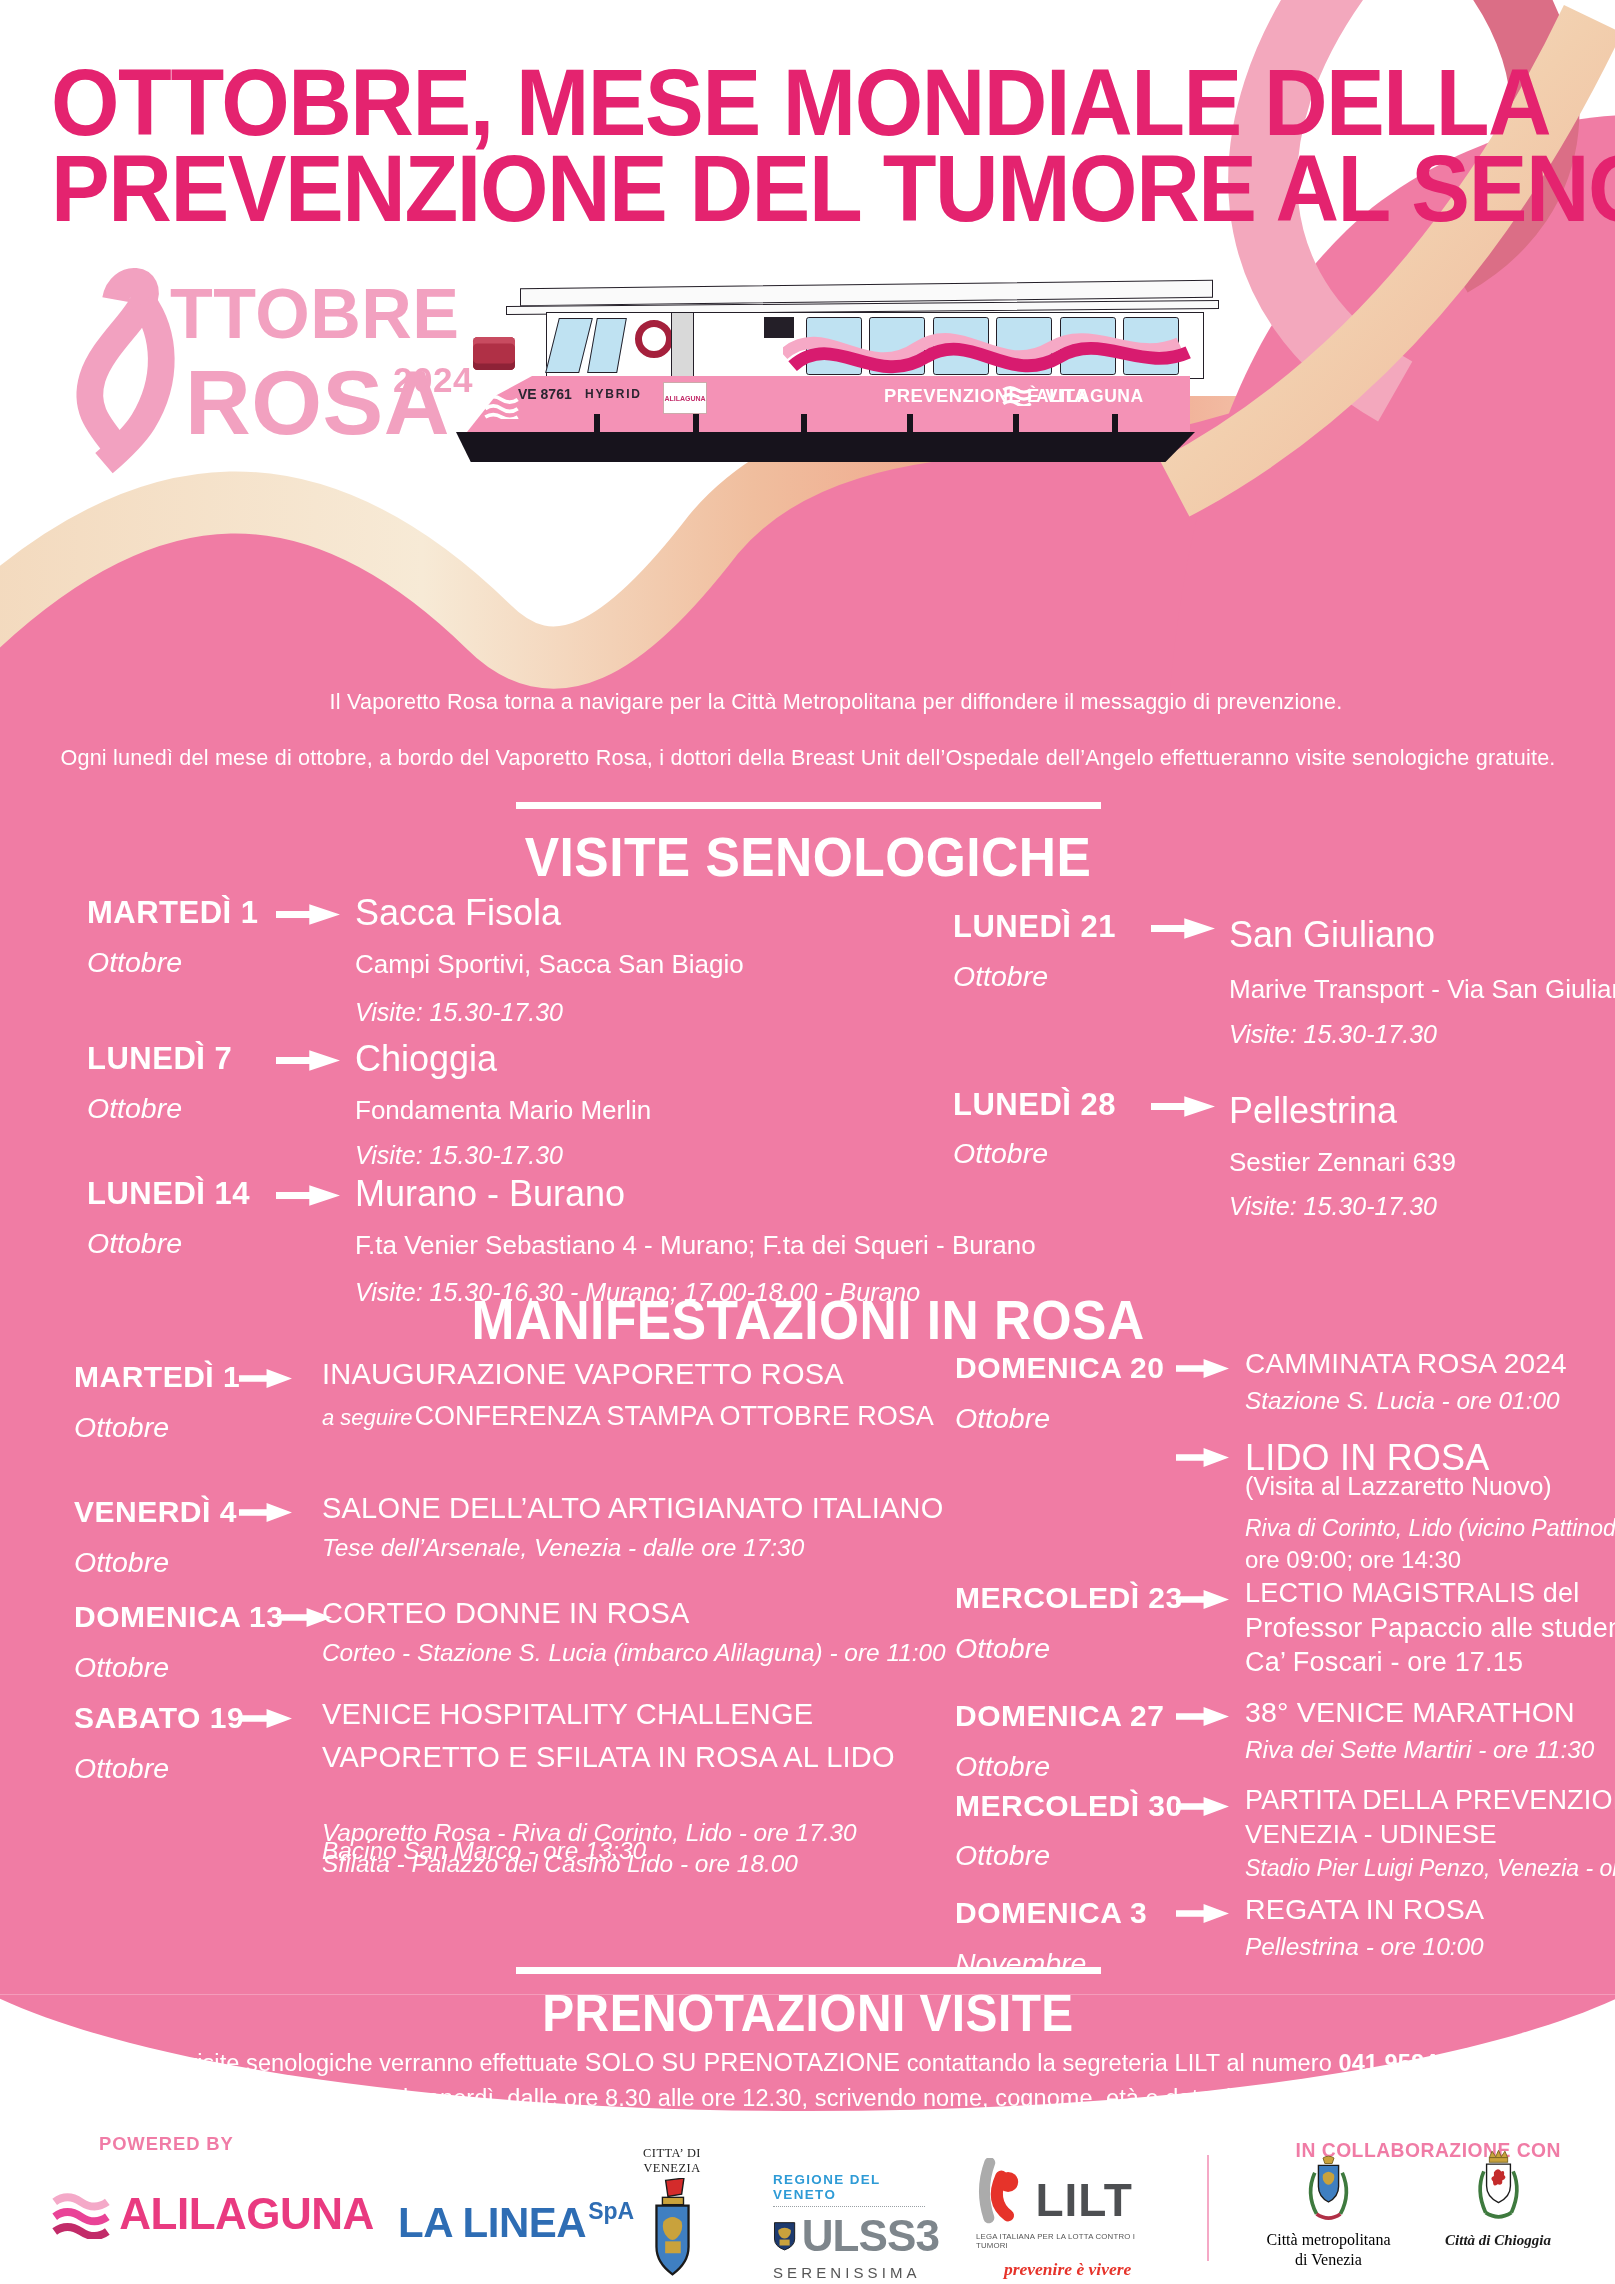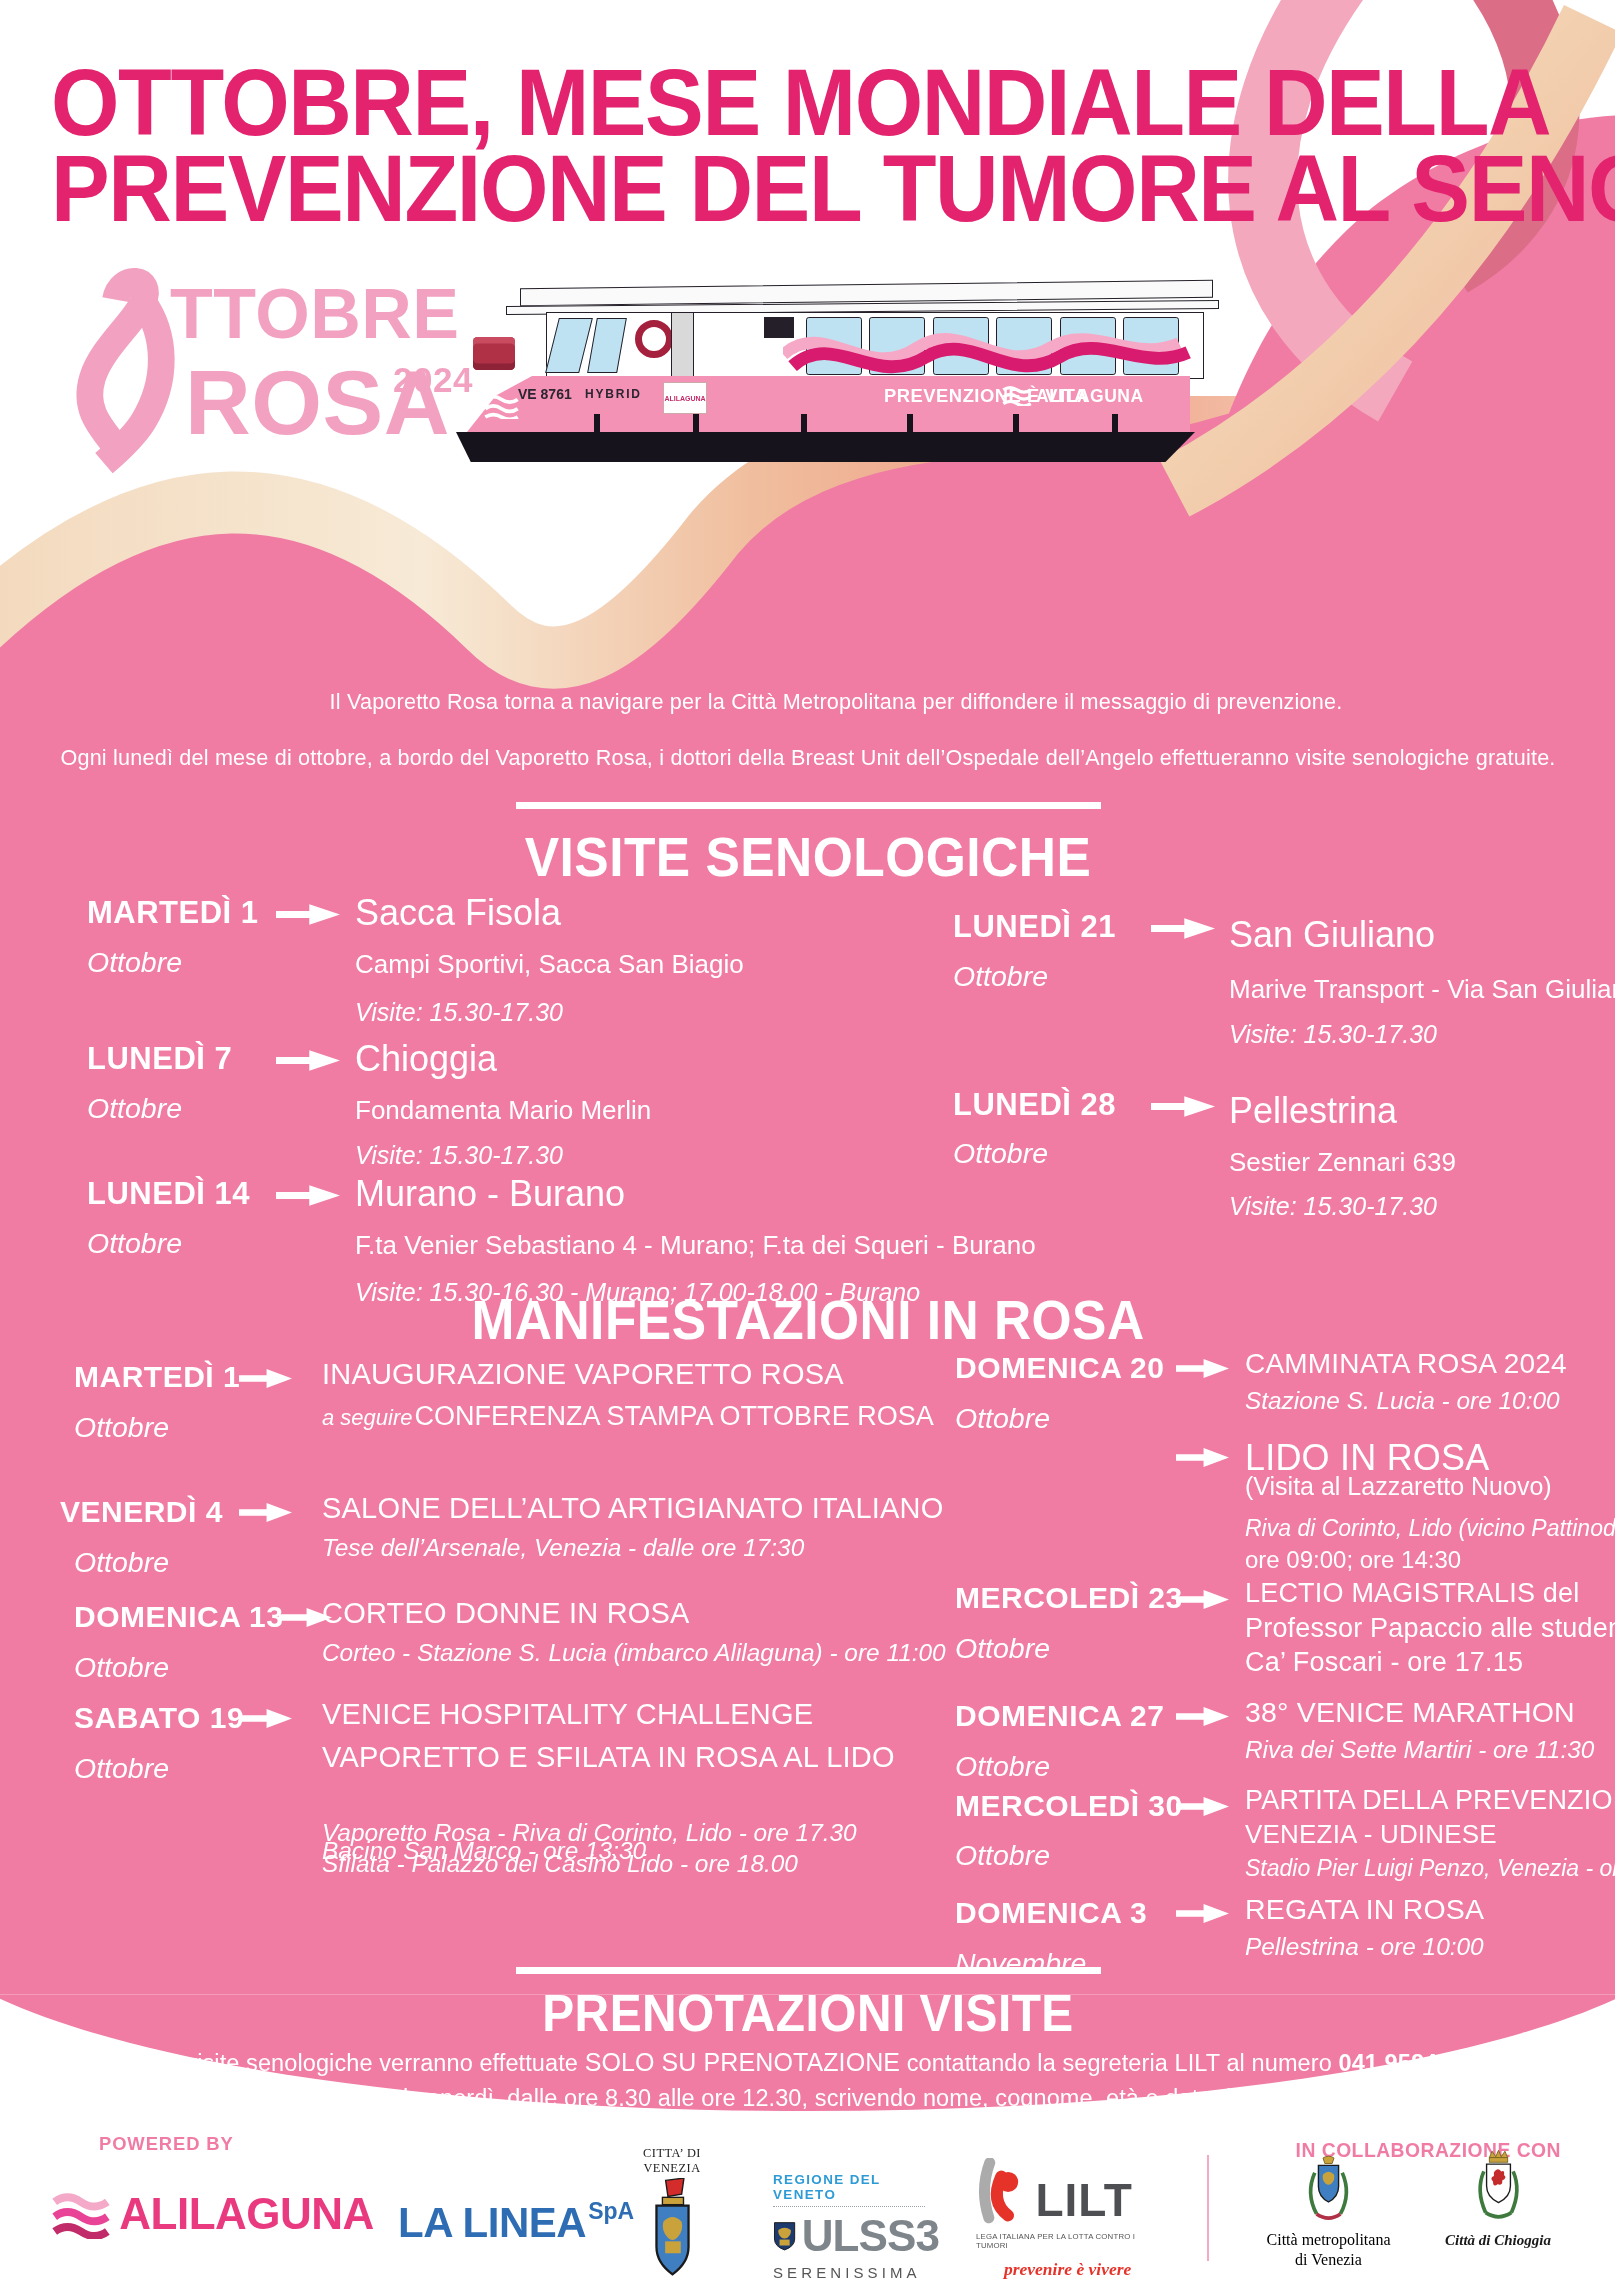--- a/index.html
+++ b/index.html
@@ -215,21 +215,21 @@
 
   <div class="abs day w" style="left:74px;top:1360px;font-size:30px;">MARTEDÌ 1</div>
   <div class="abs month w" style="left:74px;top:1411px;">Ottobre</div>
   <div class="arrow" style="left:239px;top:1366px;width:53px;height:25px;"></div>
   <div class="abs evt w" style="left:322px;top:1358px;">INAUGURAZIONE VAPORETTO ROSA</div>
   <div class="abs w" style="left:322px;top:1401px;white-space:nowrap;">
     <span class="subpre">a seguire</span>
     <span class="subcaps">CONFERENZA STAMPA OTTOBRE ROSA</span>
   </div>
 
-  <div class="abs day w" style="left:60px;top:1495px;font-size:30px;">VENERDÌ 4</div>
+  <div class="abs day w" style="left:74px;top:1495px;font-size:30px;">VENERDÌ 4</div>
   <div class="abs month w" style="left:74px;top:1546px;">Ottobre</div>
   <div class="arrow" style="left:239px;top:1500px;width:53px;height:25px;"></div>
   <div class="abs evt w" style="left:322px;top:1492px;">SALONE DELL’ALTO ARTIGIANATO ITALIANO</div>
   <div class="abs det w" style="left:322px;top:1534px;">Tese dell’Arsenale, Venezia - dalle ore 17:30</div>
 
   <div class="abs day w" style="left:74px;top:1600px;font-size:30px;">DOMENICA 13</div>
   <div class="abs month w" style="left:74px;top:1651px;">Ottobre</div>
   <div class="arrow" style="left:279px;top:1605px;width:53px;height:25px;"></div>
   <div class="abs evt w" style="left:322px;top:1597px;">CORTEO DONNE IN ROSA</div>
   <div class="abs det w" style="left:322px;top:1639px;">Corteo - Stazione S. Lucia (imbarco Alilaguna) - ore 11:00</div>
@@ -240,21 +240,21 @@
   <div class="abs evt w" style="left:322px;top:1698px;">VENICE HOSPITALITY CHALLENGE</div>
   <div class="abs evt w" style="left:322px;top:1741px;">VAPORETTO E SFILATA IN ROSA AL LIDO</div>
   <div class="abs det w" style="left:322px;top:1789px;margin-top:48px;">Bacino San Marco - ore 13:30</div>
   <div class="abs det w" style="left:322px;top:1819px;">Vaporetto Rosa - Riva di Corinto, Lido - ore 17.30</div>
   <div class="abs det w" style="left:322px;top:1850px;">Sfilata - Palazzo del Casinò Lido - ore 18.00</div>
 
   <div class="abs day w" style="left:955px;top:1351px;font-size:30px;">DOMENICA 20</div>
   <div class="abs month w" style="left:955px;top:1402px;">Ottobre</div>
   <div class="arrow" style="left:1176px;top:1356px;width:53px;height:25px;"></div>
   <div class="abs evt w" style="left:1245px;top:1348px;font-size:28px;">CAMMINATA ROSA 2024</div>
-  <div class="abs det w" style="left:1245px;top:1387px;">Stazione S. Lucia - ore 10:00</div>
+  <div class="abs det w" style="left:1245px;top:1387px;">Stazione S. Lucia - ore 01:00</div>
   <div class="arrow" style="left:1176px;top:1445px;width:53px;height:25px;"></div>
   <div class="abs evt w" style="left:1245px;top:1437px;font-size:36px;">LIDO IN ROSA</div>
   <div class="abs detu w" style="left:1245px;top:1472px;">(Visita al Lazzaretto Nuovo)</div>
   <div class="abs det w" style="left:1245px;top:1515px;font-size:23px;">Riva di Corinto, Lido (vicino Pattinodromo)</div>
   <div class="abs detu w" style="left:1245px;top:1546px;font-size:24px;">ore 09:00; ore 14:30</div>
 
   <div class="abs day w" style="left:955px;top:1581px;font-size:30px;">MERCOLEDÌ 23</div>
   <div class="abs month w" style="left:955px;top:1632px;">Ottobre</div>
   <div class="arrow" style="left:1176px;top:1587px;width:53px;height:25px;"></div>
   <div class="abs evt2 w" style="left:1245px;top:1578px;">LECTIO MAGISTRALIS del</div>

